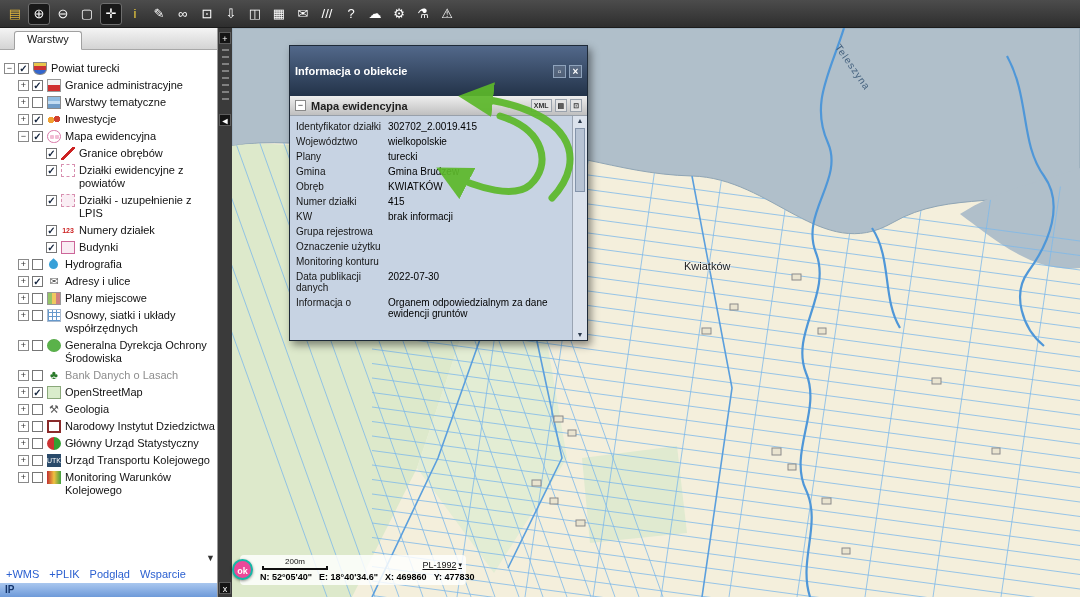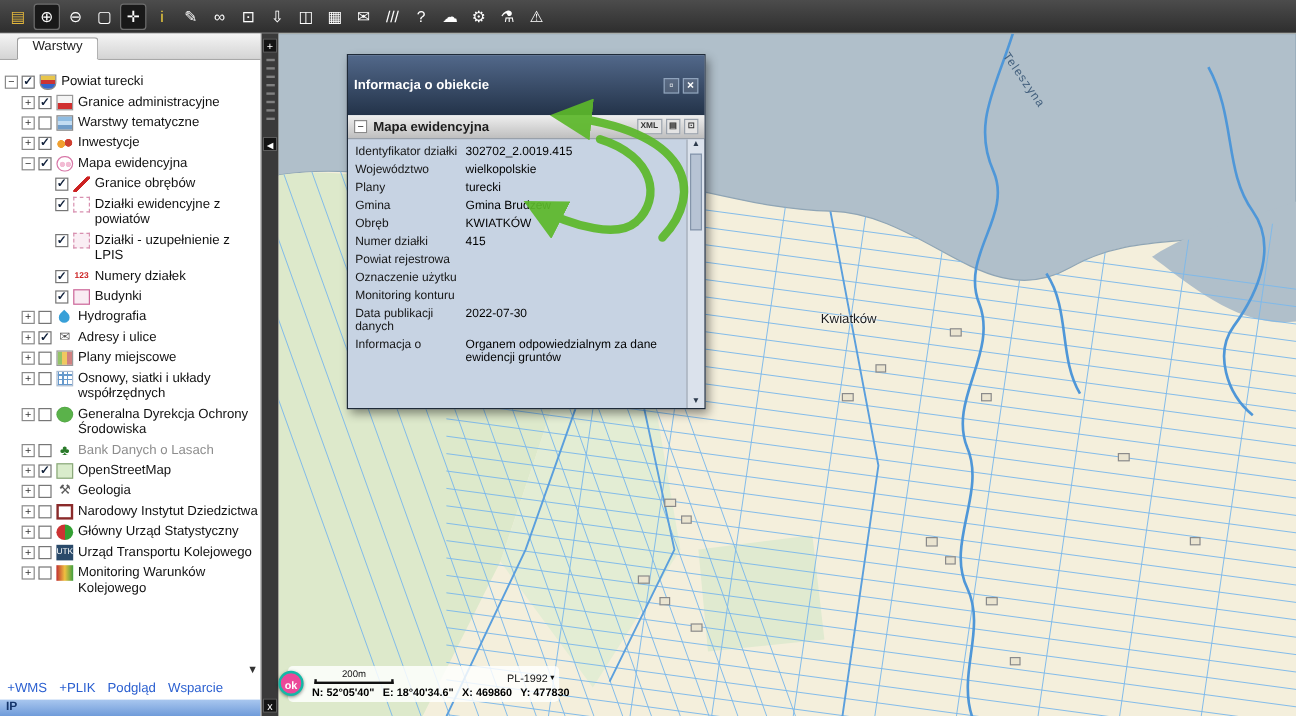--- a/index.html
+++ b/index.html
@@ -114,21 +114,21 @@
   
   .arrows{position:absolute;left:410px;top:80px;z-index:6;pointer-events:none;}
 
   
   .statusbar{position:absolute;left:240px;top:555px;width:226px;height:30px;z-index:4;
              background:rgba(255,255,255,.83);border-radius:4px;box-sizing:border-box;padding:2px 4px 0 20px;}
   .sb-row1{display:flex;align-items:flex-end;height:13px;}
   .scalewrap{display:flex;flex-direction:column;align-items:center;width:70px;}
   .scalelabel{font-size:8px;line-height:8px;color:#111;}
   .scalebar{width:66px;height:4px;border-left:2px solid #111;border-right:2px solid #111;border-bottom:2px solid #111;box-sizing:border-box;}
-  .crs{margin-left:auto;font-size:9px;color:#111;display:flex;align-items:center;gap:2px;cursor:pointer;}
+  .crs{margin-left:auto;font-size:9px;color:#111;display:flex;align-items:center;gap:2px;cursor:pointer;text-decoration:underline;}
   .caret{font-size:7px;}
   .sb-row2{display:flex;gap:7px;font-size:9px;font-weight:bold;color:#000;margin-top:2px;white-space:nowrap;}
   .okbtn{position:absolute;left:-8px;top:4px;width:21px;height:21px;border-radius:50%;background:#ec4899;
          color:#fff;font-size:9px;font-weight:bold;text-align:center;line-height:21px;border:2px solid #14b8a6;
          box-shadow:0 1px 3px rgba(0,0,0,.45);box-sizing:border-box;cursor:pointer;}
 </style>
 </head>
 <body>
 
 <div class="app">
@@ -460,21 +460,25 @@
           </div>
           <div class="drow">
             <div class="dlabel">Obręb</div>
             <div class="dvalue">KWIATKÓW</div>
           </div>
           <div class="drow">
             <div class="dlabel">Numer działki</div>
             <div class="dvalue">415</div>
           </div>
           <div class="drow">
-            <div class="dlabel">Powiat rejestrowa</div>
+            <div class="dlabel">KW</div>
+            <div class="dvalue">brak informacji</div>
+          </div>
+          <div class="drow">
+            <div class="dlabel">Grupa rejestrowa</div>
             <div class="dvalue"></div>
           </div>
           <div class="drow">
             <div class="dlabel">Oznaczenie użytku</div>
             <div class="dvalue"></div>
           </div>
           <div class="drow">
             <div class="dlabel">Monitoring konturu</div>
             <div class="dvalue"></div>
           </div>

